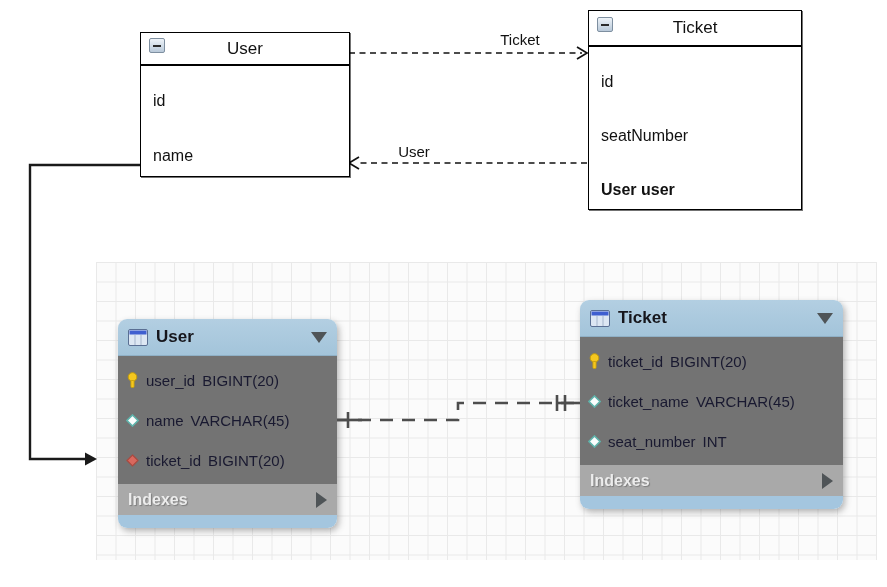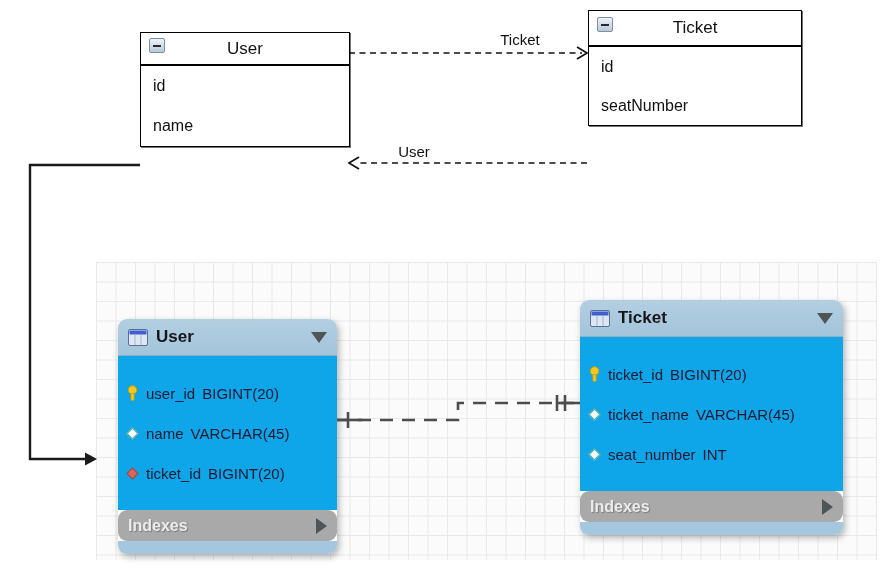--- a/index.html
+++ b/index.html
@@ -34,21 +34,21 @@
   .uml-title{font-size:17px;color:#111;}
   .minimize-btn{
     position:absolute;left:8px;top:5px;width:14px;height:13px;
     background:linear-gradient(#eef3f8,#b9c9d9);
     border:1px solid #7e8fa0;border-radius:2px;
     display:flex;align-items:center;justify-content:center;cursor:pointer;
   }
   .minimize-btn::after{content:"";display:block;width:8px;height:2px;background:#2a2a2a;}
   .uml-field{
     height:40px;display:flex;align-items:center;padding-left:12px;
-    font-size:16px;color:#111;
+    font-size:16px;color:#111;margin-top:15px;
   }
   .uml-field.bold{font-weight:bold;}
   .uml-ticket .uml-field{height:39px;}
   
   .assoc-label{
     position:absolute;font-size:15px;color:#111;z-index:3;text-align:center;
   }
   
   .eer-table{
     position:absolute;z-index:3;border-radius:9px;
@@ -63,28 +63,28 @@
   }
   .eer-title{font-size:17px;font-weight:bold;color:#16161c;flex:1 1 auto;}
   .tri-down{
     width:0;height:0;border-left:8px solid transparent;border-right:8px solid transparent;
     border-top:11px solid #4f5457;cursor:pointer;
   }
   .tri-right{
     width:0;height:0;border-top:8px solid transparent;border-bottom:8px solid transparent;
     border-left:11px solid #4f5457;cursor:pointer;
   }
-  .eer-body{background:#0ea5e9;padding:17px 0;}
+  .eer-body{background:#737373;padding:4px 0;}
   .eer-row{
     height:40px;display:flex;align-items:center;gap:7px;padding-left:8px;
     font-size:15px;color:#191930;white-space:nowrap;
   }
   .eer-footer{
     height:31px;background:#a9a9a9;
-    display:flex;align-items:center;padding:0 10px;border-radius:9px;
+    display:flex;align-items:center;padding:0 10px;
   }
   .eer-footer .label{
     flex:1 1 auto;font-size:16px;font-weight:bold;color:#ececec;
     text-shadow:1px 1px 1px #7c7c7c;
   }
   .eer-bottom{
     height:13px;background:#a4c6df;border-radius:0 0 9px 9px;
   }
   .icon{display:inline-flex;flex:0 0 auto;}
 </style>
@@ -129,20 +129,21 @@
   <div class="uml-field">name</div>
 </div>
 
 <div class="uml-box uml-ticket" style="left:588px;top:10px;width:212px;">
   <div class="uml-header" style="height:34px;">
     <span class="minimize-btn" style="top:6px;"></span>
     <span class="uml-title">Ticket</span>
   </div>
   <div class="uml-field">id</div>
   <div class="uml-field">seatNumber</div>
+  <div class="uml-field bold">User user</div>
 </div>
 
 <div class="assoc-label" style="left:482px;top:31px;width:76px;">Ticket</div>
 <div class="assoc-label" style="left:388px;top:143px;width:52px;">User</div>
 
 <div class="eer-table" style="left:118px;top:319px;width:219px;">
   <div class="eer-header">
     <span class="icon">
       <svg width="20" height="17">
           <rect x="0.5" y="0.5" width="19" height="16" rx="1.5" fill="#dde7f3" stroke="#5a6f93"></rect>

